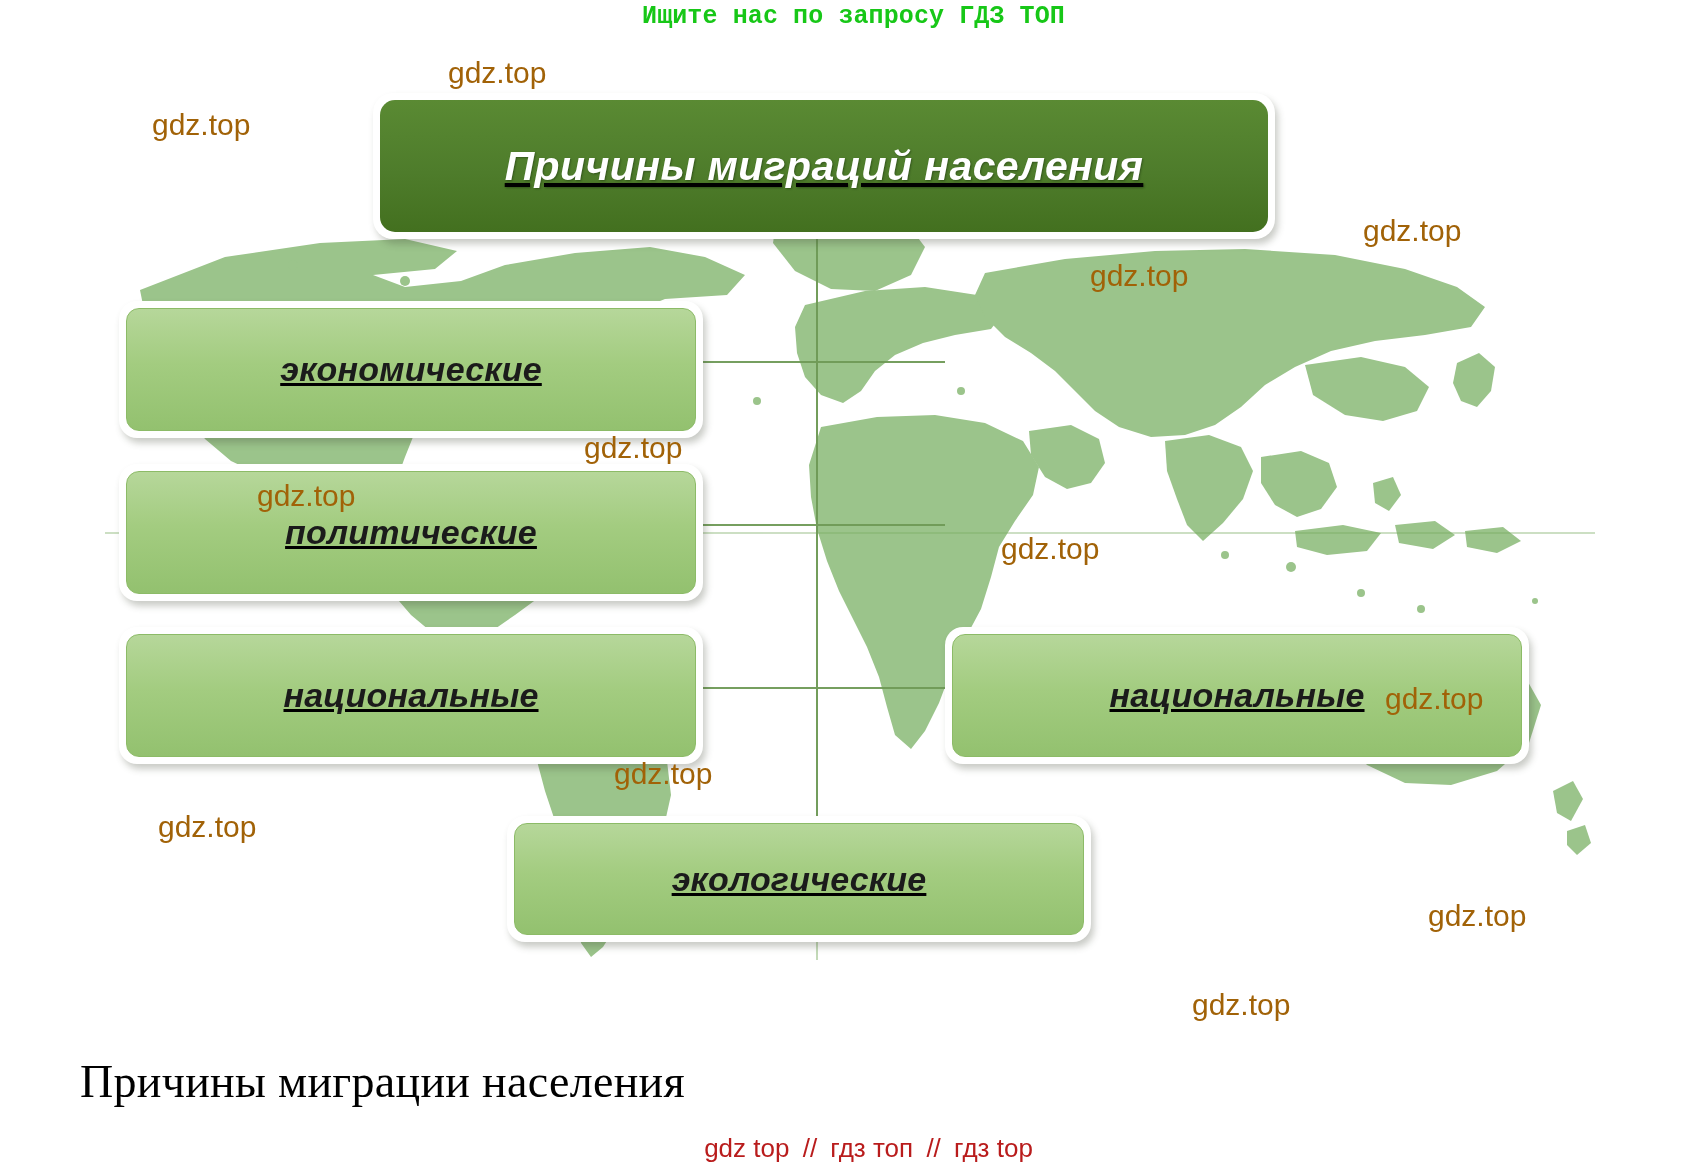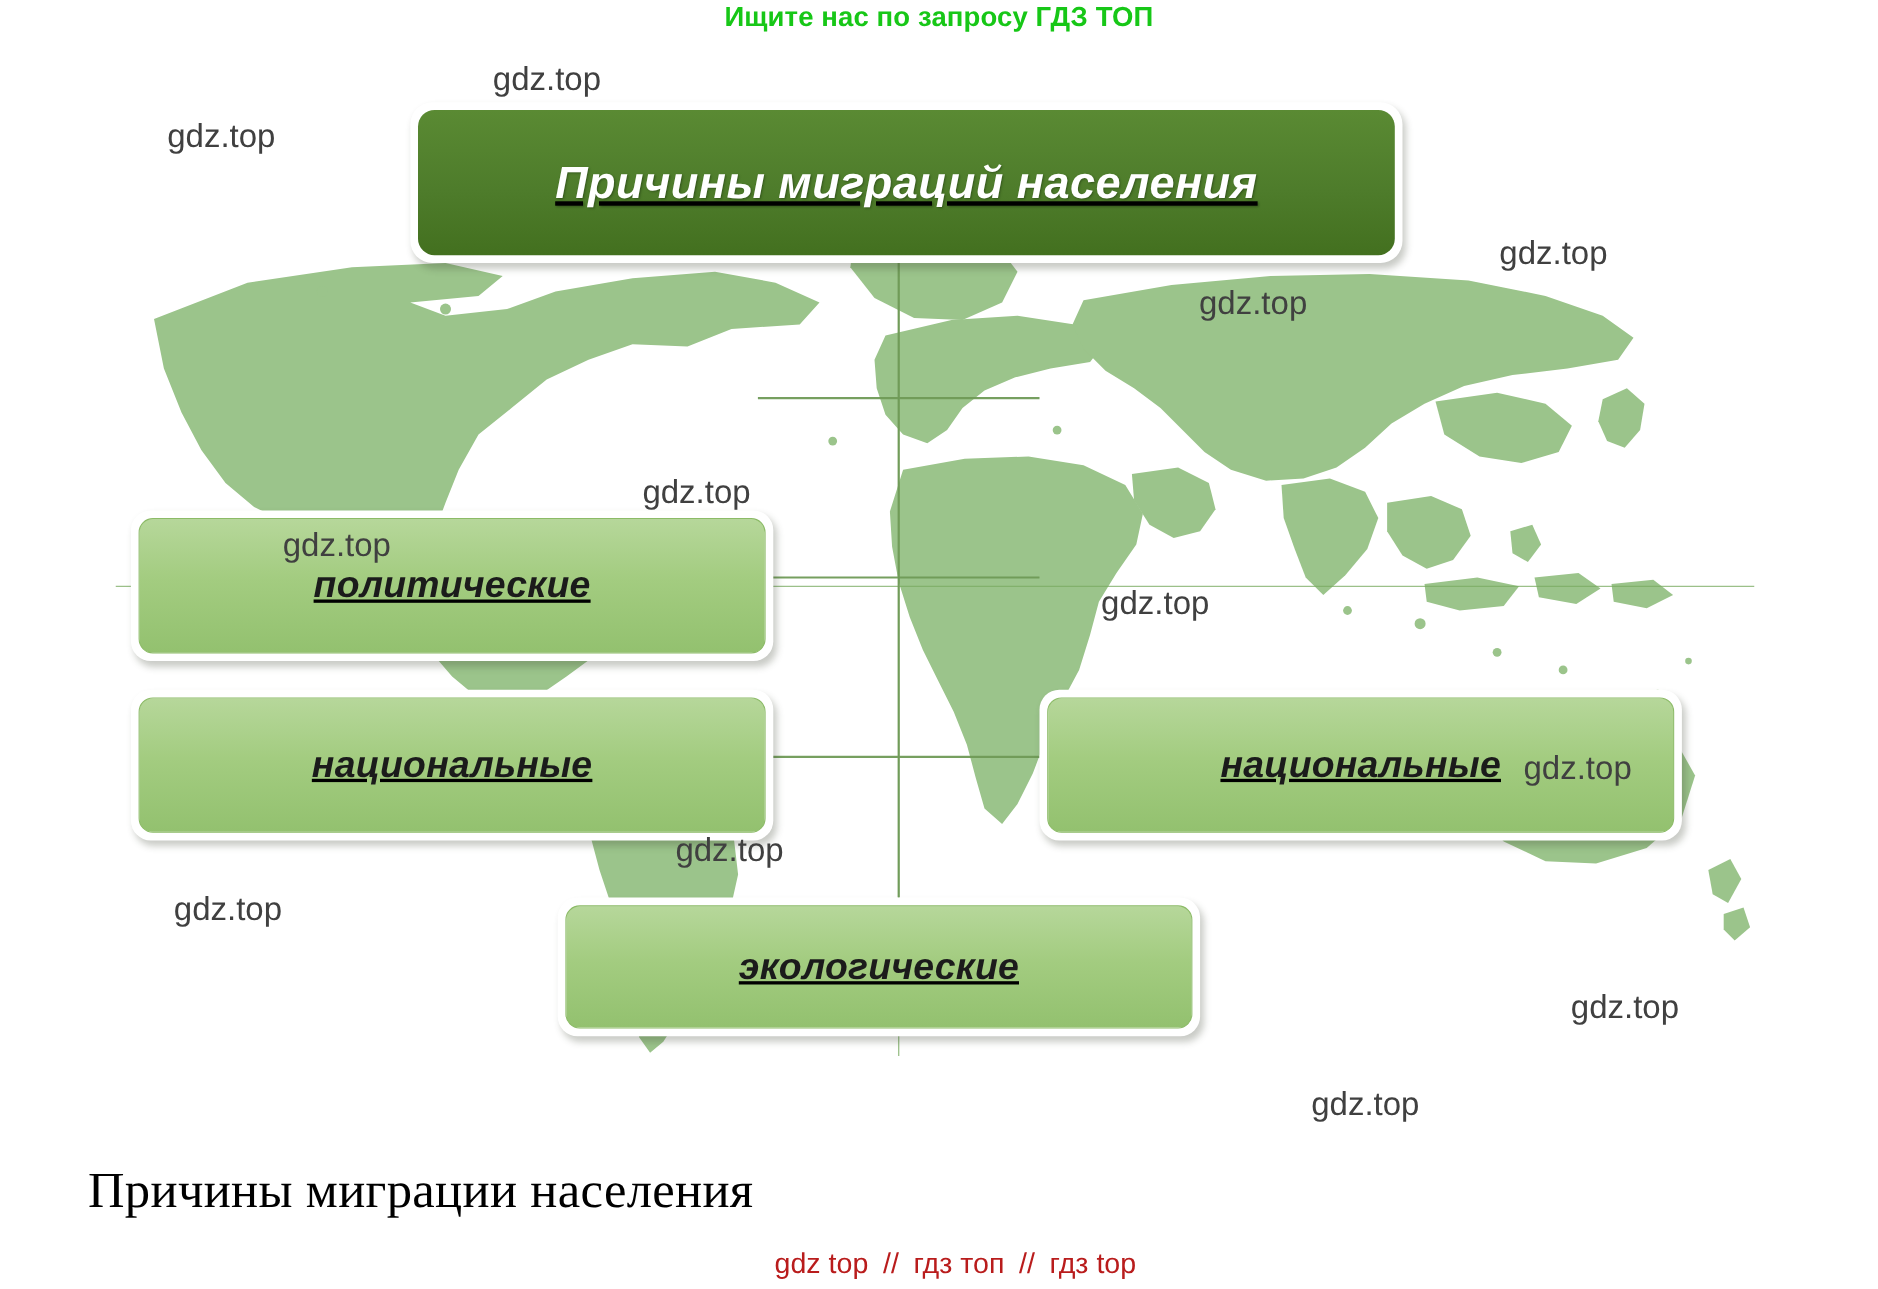--- a/index.html
+++ b/index.html
@@ -18,21 +18,21 @@
   
   .promo {
     position: absolute;
     top: 2px;
     left: 0;
     width: 1707px;
     text-align: center;
     font-size: 25px;
     font-weight: 700;
     color: #17c717;
-    font-family: Liberation Sans, sans-serif;
+    font-family: Liberation Mono, monospace;
     letter-spacing: 0.1px;
   }
 
   
   .stage {
     position: absolute;
     left: 105px;
     top: 195px;
     width: 1490px;
     height: 765px;
@@ -139,21 +139,21 @@
     font-size: 26px;
     color: #5b0d8a;
     font-family: "Liberation Sans", sans-serif;
   }
   .footer .sep { padding: 0 6px; }
 
   
   .wm {
     position: absolute;
     z-index: 5;
-    color: #404040;
+    color: #a16207;
     font-family: "Liberation Sans", sans-serif;
     font-size: 28px;
     white-space: nowrap;
     pointer-events: none;
   }
 </style>
 </head>
 <body>
 
 <div class="promo" style="color: rgb(23, 199, 23);">Ищите нас по запросу ГДЗ ТОП</div>
@@ -249,20 +249,25 @@
       </g>
     </svg>
   </div>
 
   <div class="node root">
     <div class="inner">
       <span class="label">Причины миграций населения</span>
     </div>
   </div>
 
+  <div class="node leaf n-economic">
+    <div class="inner">
+      <span class="label">экономические</span>
+    </div>
+  </div>
   <div class="node leaf n-political">
     <div class="inner">
       <span class="label">политические</span>
     </div>
   </div>
   <div class="node leaf n-religious">
     <div class="inner">
       <span class="label">национальные</span>
     </div>
   </div>

